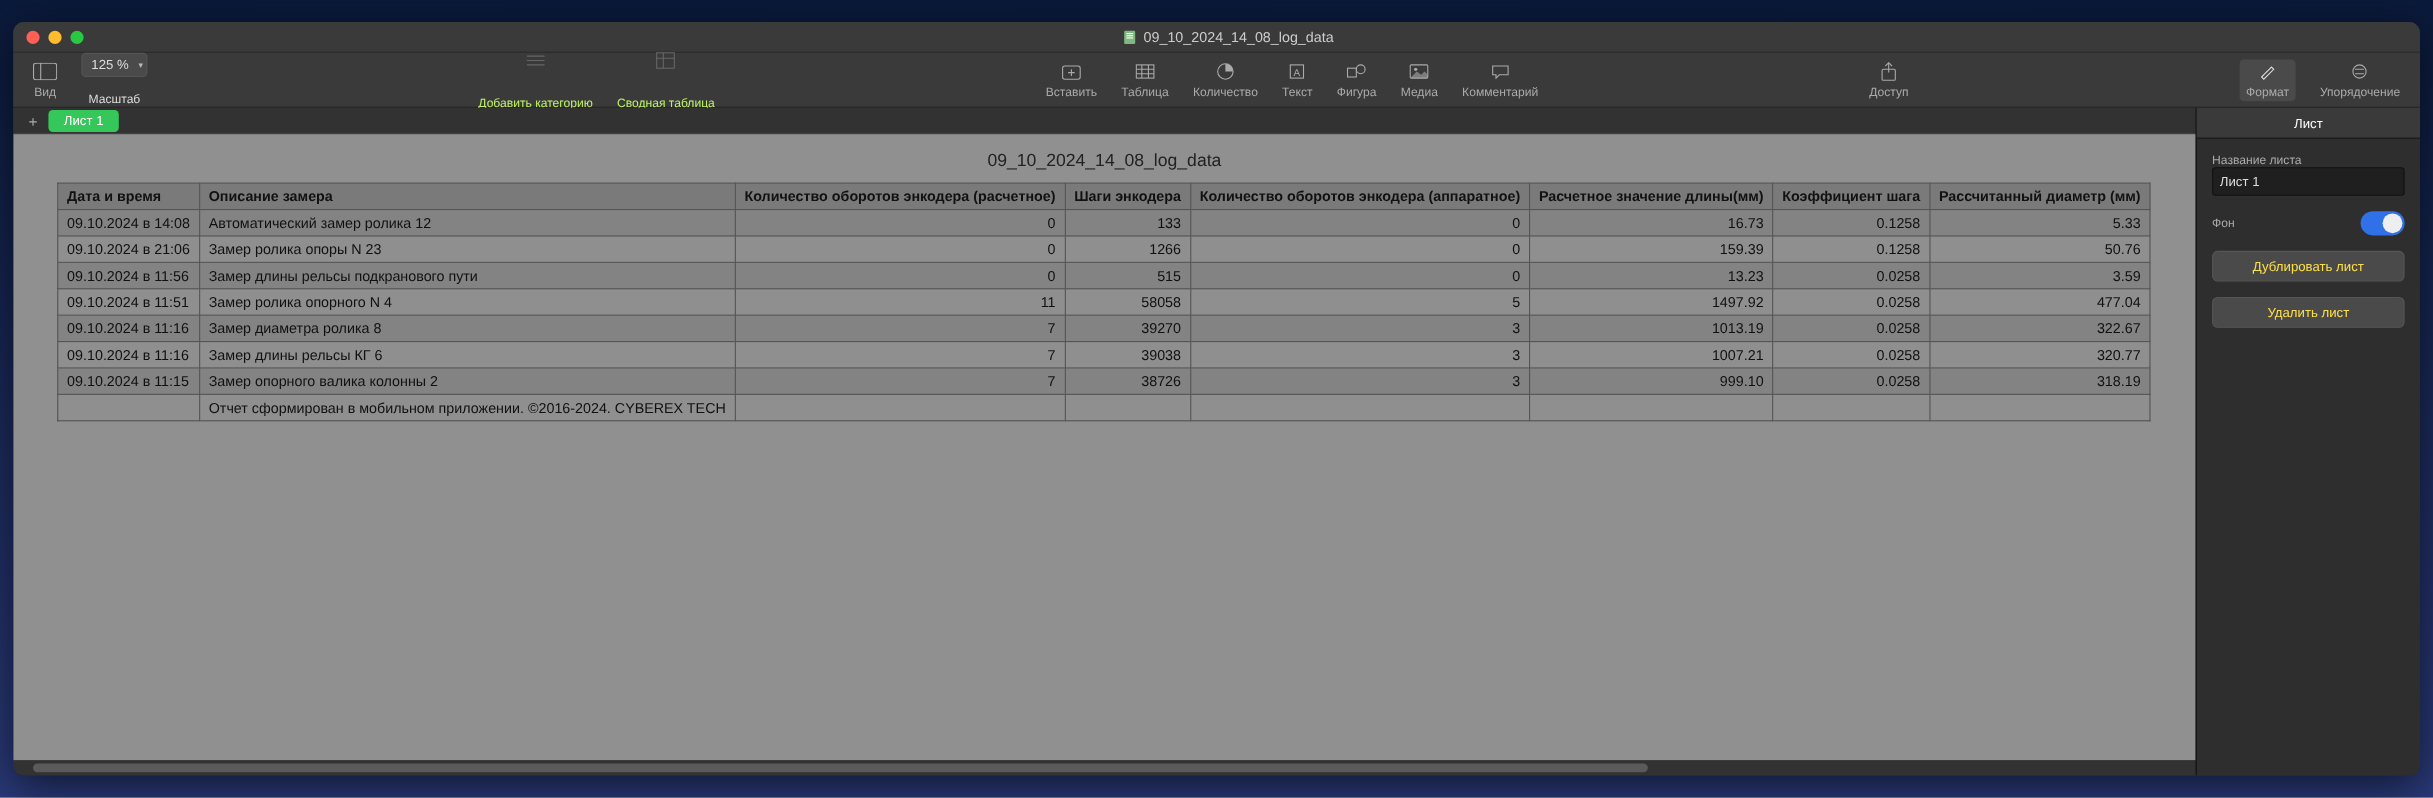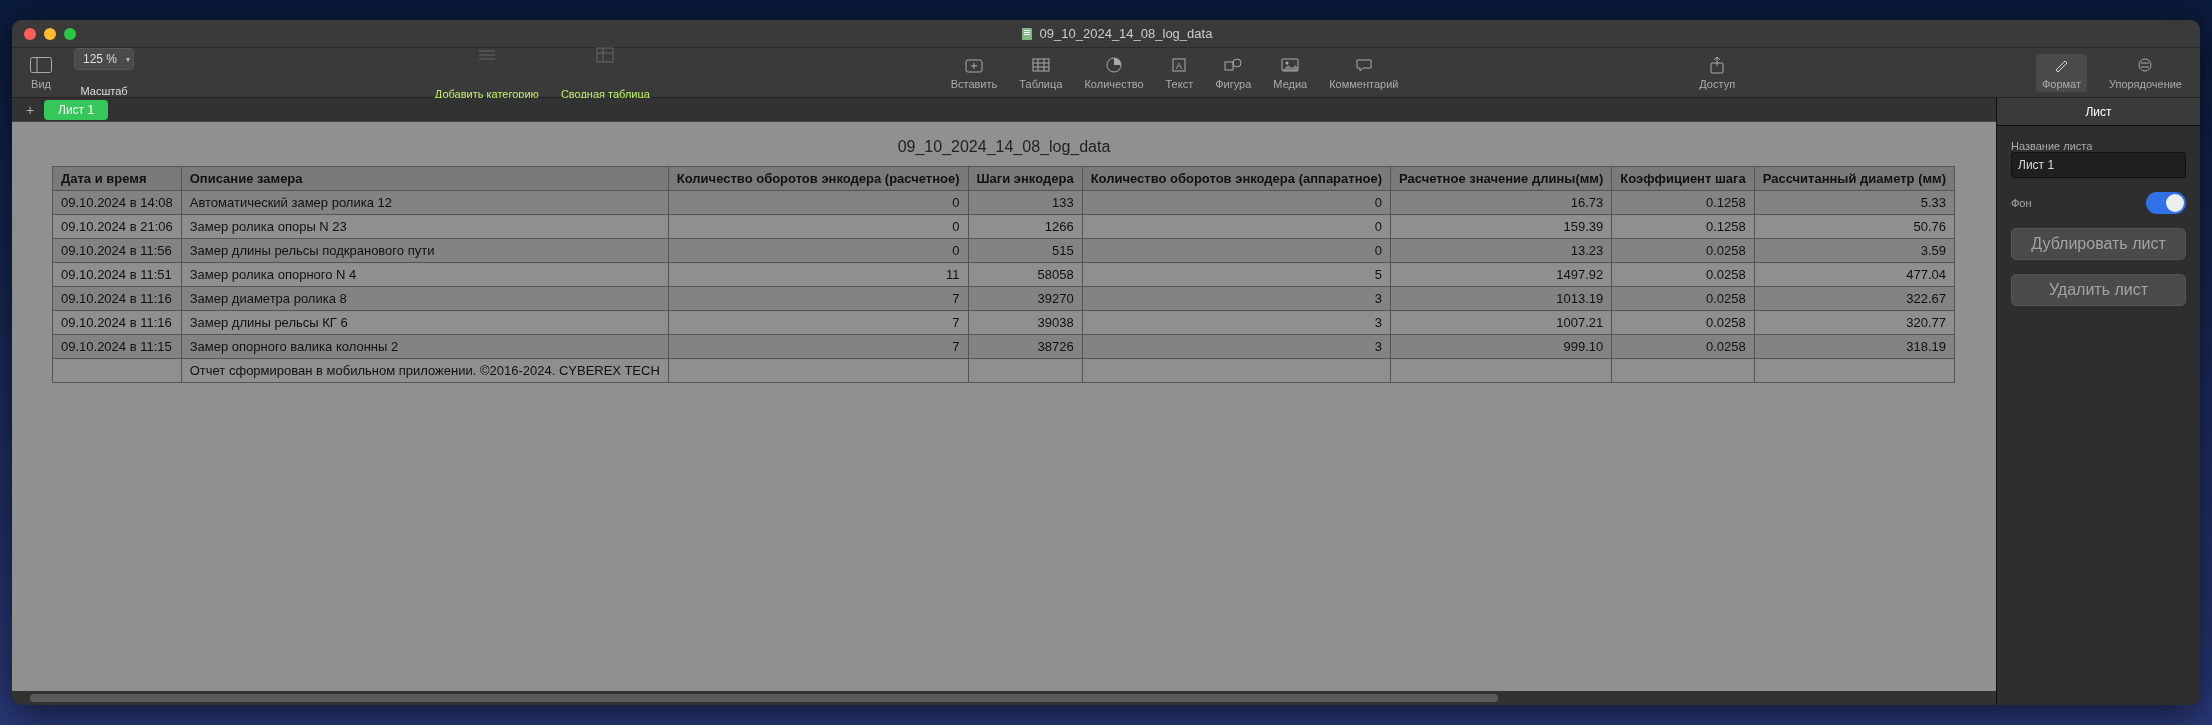--- a/index.html
+++ b/index.html
@@ -74,21 +74,21 @@
   .insp-tabs { height:28px; display:flex; border-bottom:1px solid #111;}
   .insp-tab { flex:1; display:flex; align-items:center; justify-content:center; font-size:12px; color:#aaa; cursor:pointer; gap:6px;}
   .insp-tab.selected { background:#3a3a3a; color:#fff;}
   .insp-body { padding:14px 14px; display:flex; flex-direction:column; gap:14px;}
   .field-label { font-size:11px; color:#aaa; }
   .text-input { background:#1f1f1f; border:1px solid #111; border-radius:3px; color:#ddd; padding:5px 6px; font-size:12px; width:100%;}
   .row-inline { display:flex; align-items:center; justify-content:space-between;}
   .switch { width:40px; height:22px; background:#555; border-radius:11px; position:relative; cursor:pointer;}
   .switch.on { background:#3071e8;}
   .switch .knob { position:absolute; top:2px; right:2px; width:18px; height:18px; border-radius:50%; background:#eee;}
-  .insp-btn { background:#4a4a4a; border:1px solid #555; border-radius:5px; color:#a3a3a3; padding:6px 0; font-size:16px; cursor:pointer; text-align:center;}
+  .insp-btn { background:#4a4a4a; border:1px solid #555; border-radius:5px; color:#fde047; padding:6px 0; font-size:12px; cursor:pointer; text-align:center;}
   svg { display:block; }
 </style>
 </head>
 <body>
 
 <div class="window">
 
   <div class="titlebar">
     <div class="traffic">
       <div class="dot red"></div>

